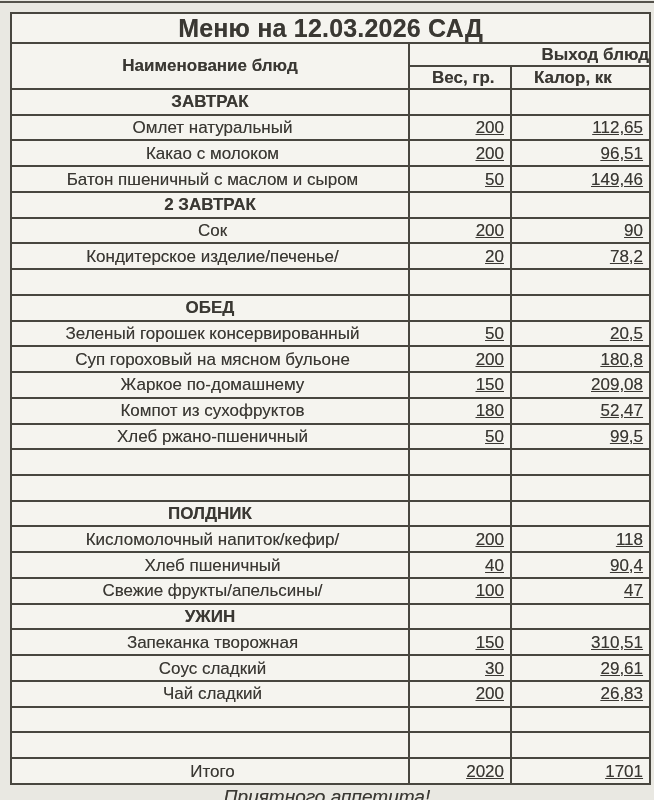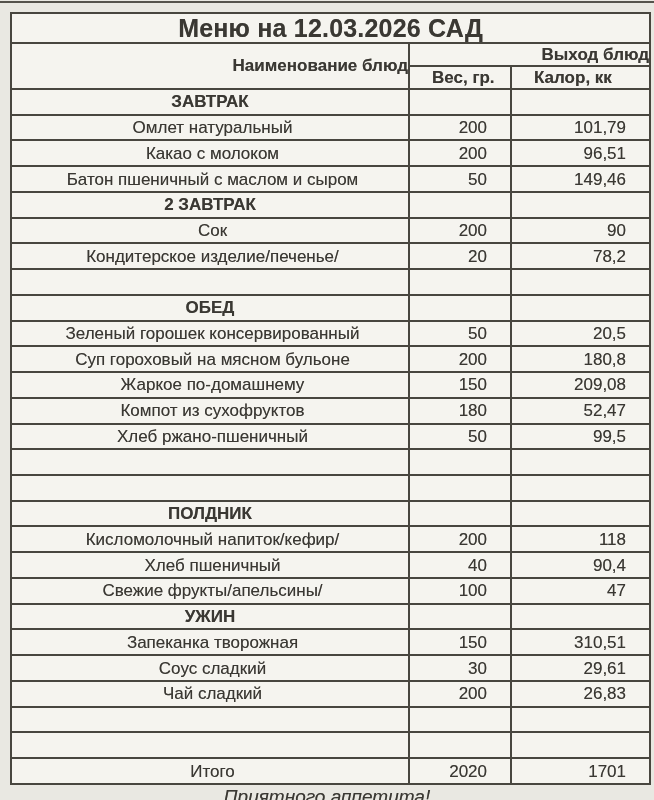--- a/index.html
+++ b/index.html
@@ -38,27 +38,27 @@
     border: 2px solid var(--line);
     font-size: 17px; font-weight: 400; line-height: 1.12;
     padding: 0; overflow: hidden; white-space: nowrap;
     color: var(--ink);
     text-shadow: 0 0 0.6px rgba(58,56,51,0.55);
   }
   tr.title-row th {
     height: 30px; font-size: 25px; font-weight: 700; text-align: center;
     letter-spacing: 0.2px;
   }
-  th.name-h  { text-align: right; font-weight: 700; }
+  th.name-h  { text-align: center; font-weight: 700; }
   th.out-h   { height: 23px; text-align: right; font-weight: 700; }
   th.sub-h   { height: 23px; text-align: left; font-weight: 700; padding-left: 22px; }
   tbody tr   { height: 25px; }
   td.name    { text-align: center; padding-left: 5px; }
   tr.section td.name { font-weight: 700; padding-left: 0; }
-  td.num     { text-align: right; padding-right: 23px; }
+  td.num     { text-align: right; padding-right: 6px; text-decoration: underline; }
   .footer {
     position: absolute; top: 786px; left: 0; width: 654px;
     text-align: center; font-style: italic; font-size: 19px;
     color: var(--ink); text-shadow: 0 0 0.6px rgba(58,56,51,0.5);
   }
 </style>
 </head>
 <body>
 
 <div class="page">
@@ -86,21 +86,21 @@
     </thead>
     <tbody id="rows">
         <tr class="section">
           <td class="name">ЗАВТРАК</td>
           <td class="num"></td>
           <td class="num"></td>
         </tr>
         <tr class="item">
           <td class="name">Омлет натуральный</td>
           <td class="num">200</td>
-          <td class="num">101,79</td>
+          <td class="num">112,65</td>
         </tr>
         <tr class="item">
           <td class="name">Какао с молоком</td>
           <td class="num">200</td>
           <td class="num">96,51</td>
         </tr>
         <tr class="item">
           <td class="name">Батон пшеничный с маслом и сыром</td>
           <td class="num">50</td>
           <td class="num">149,46</td>

